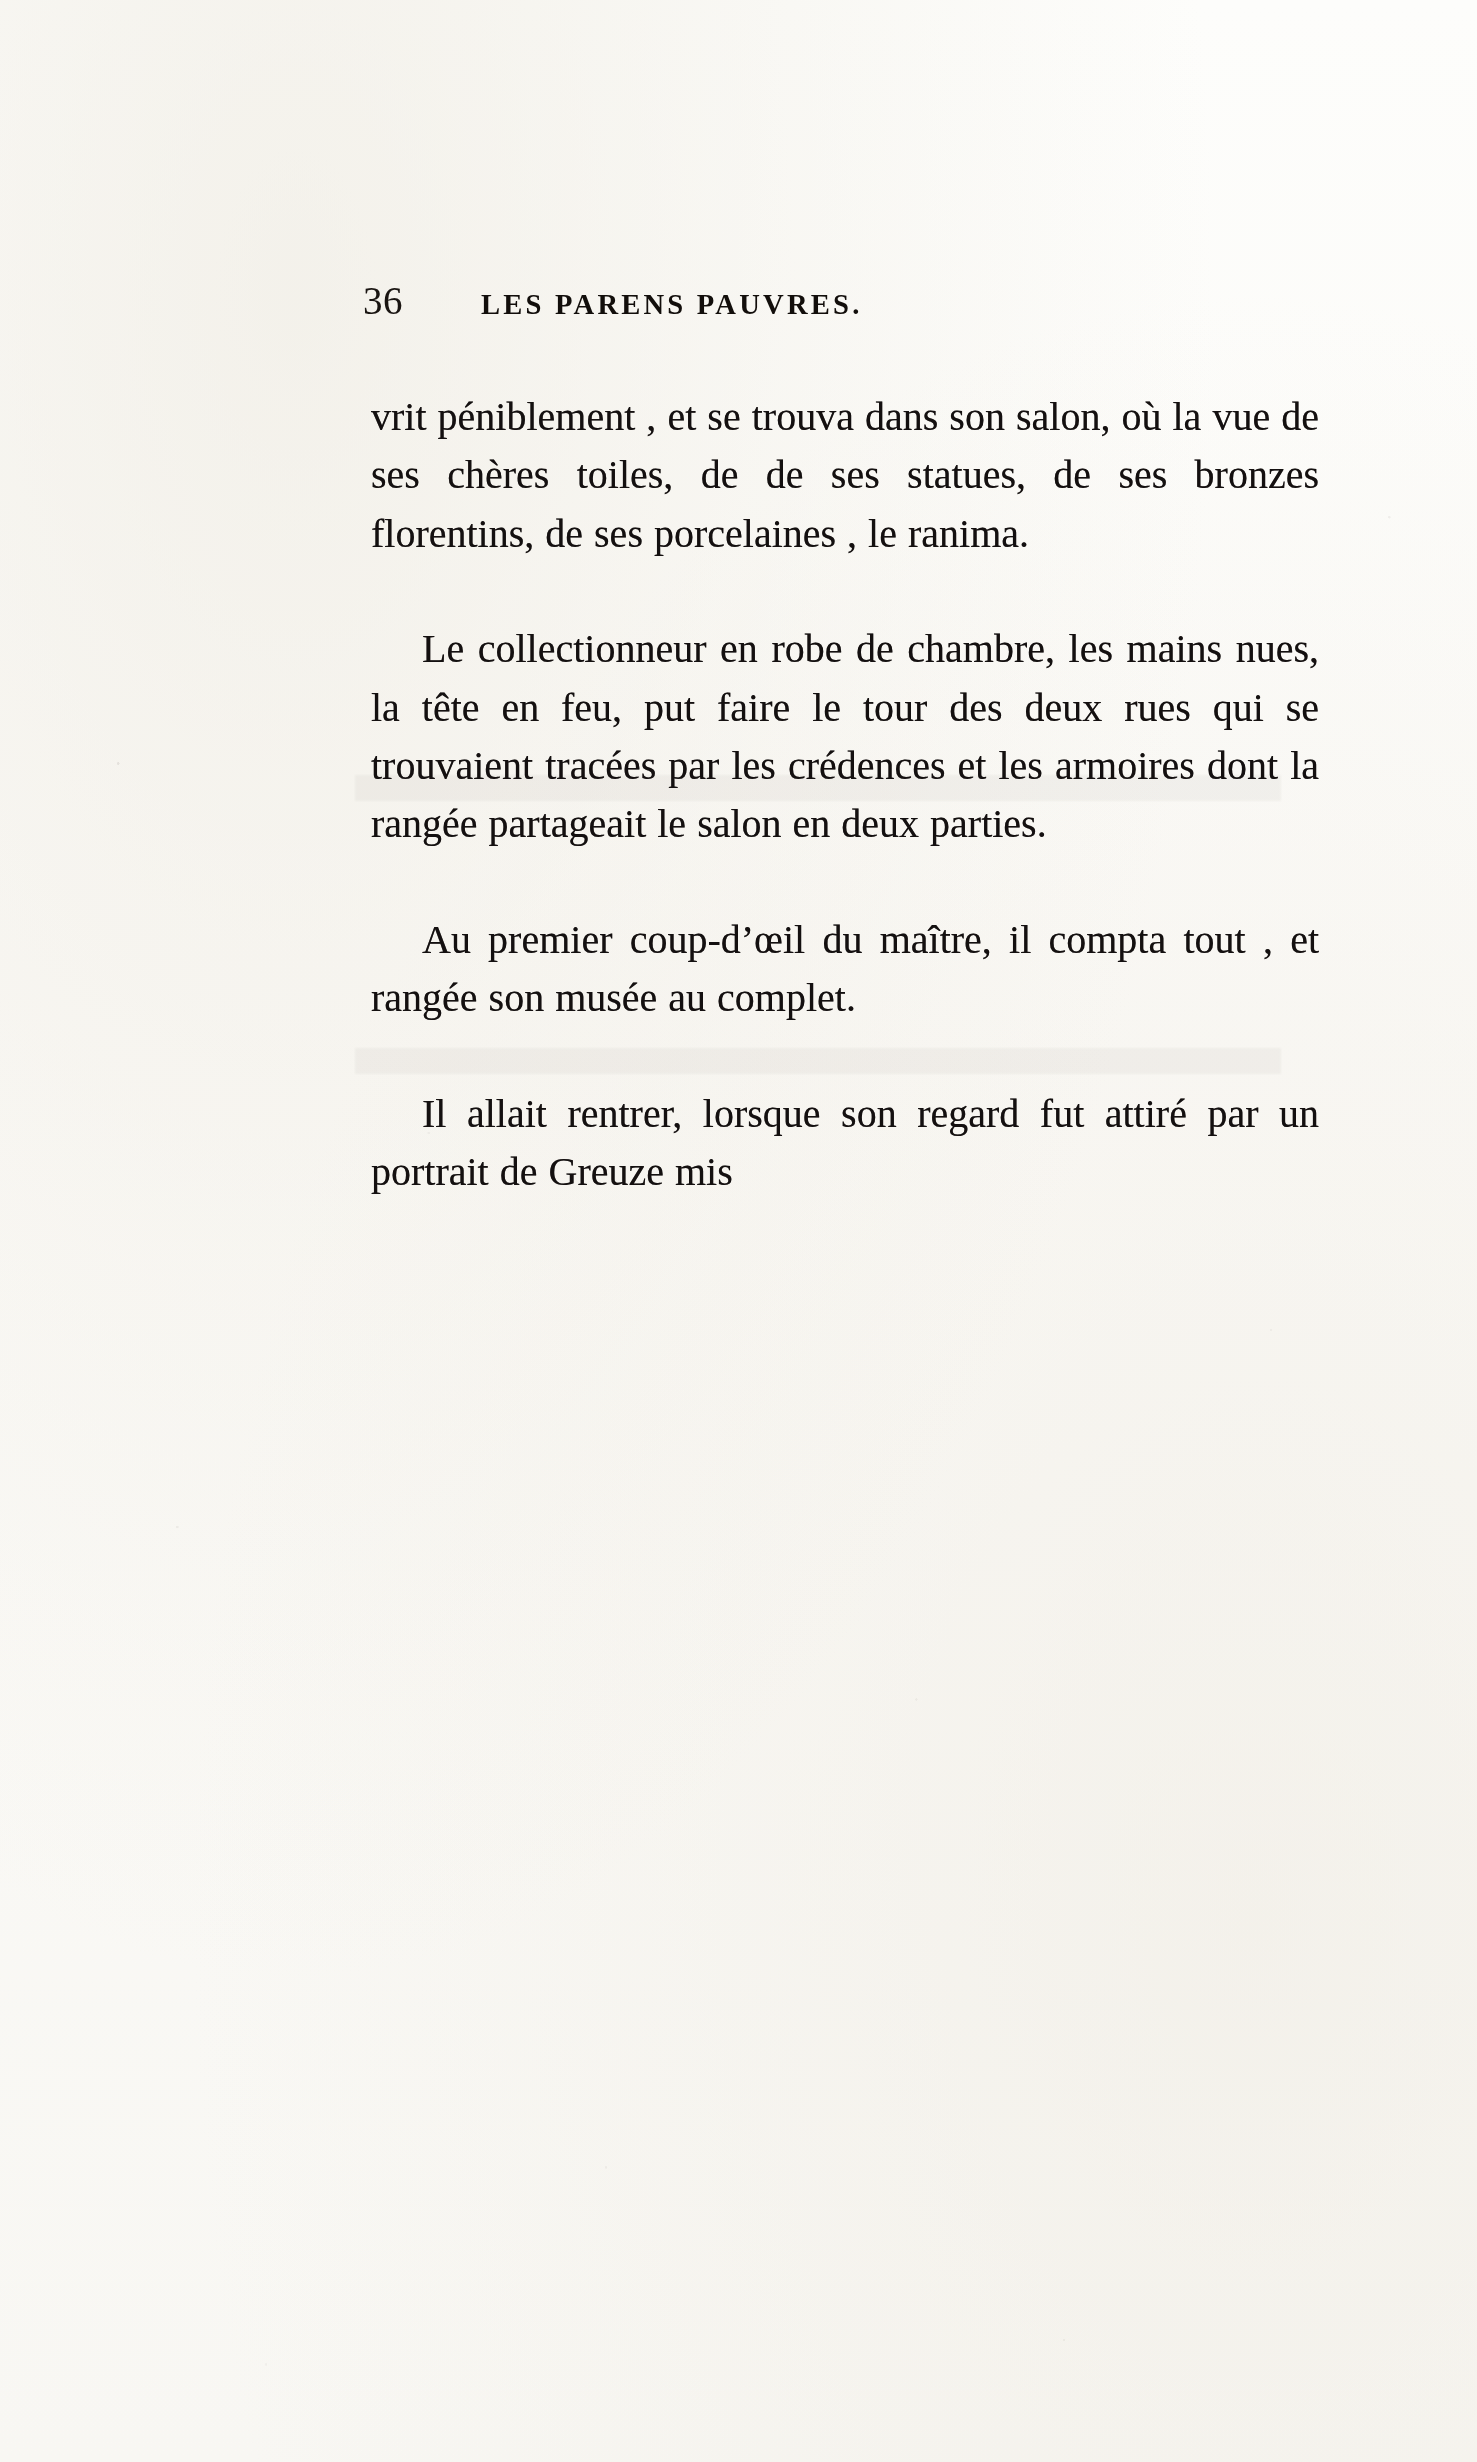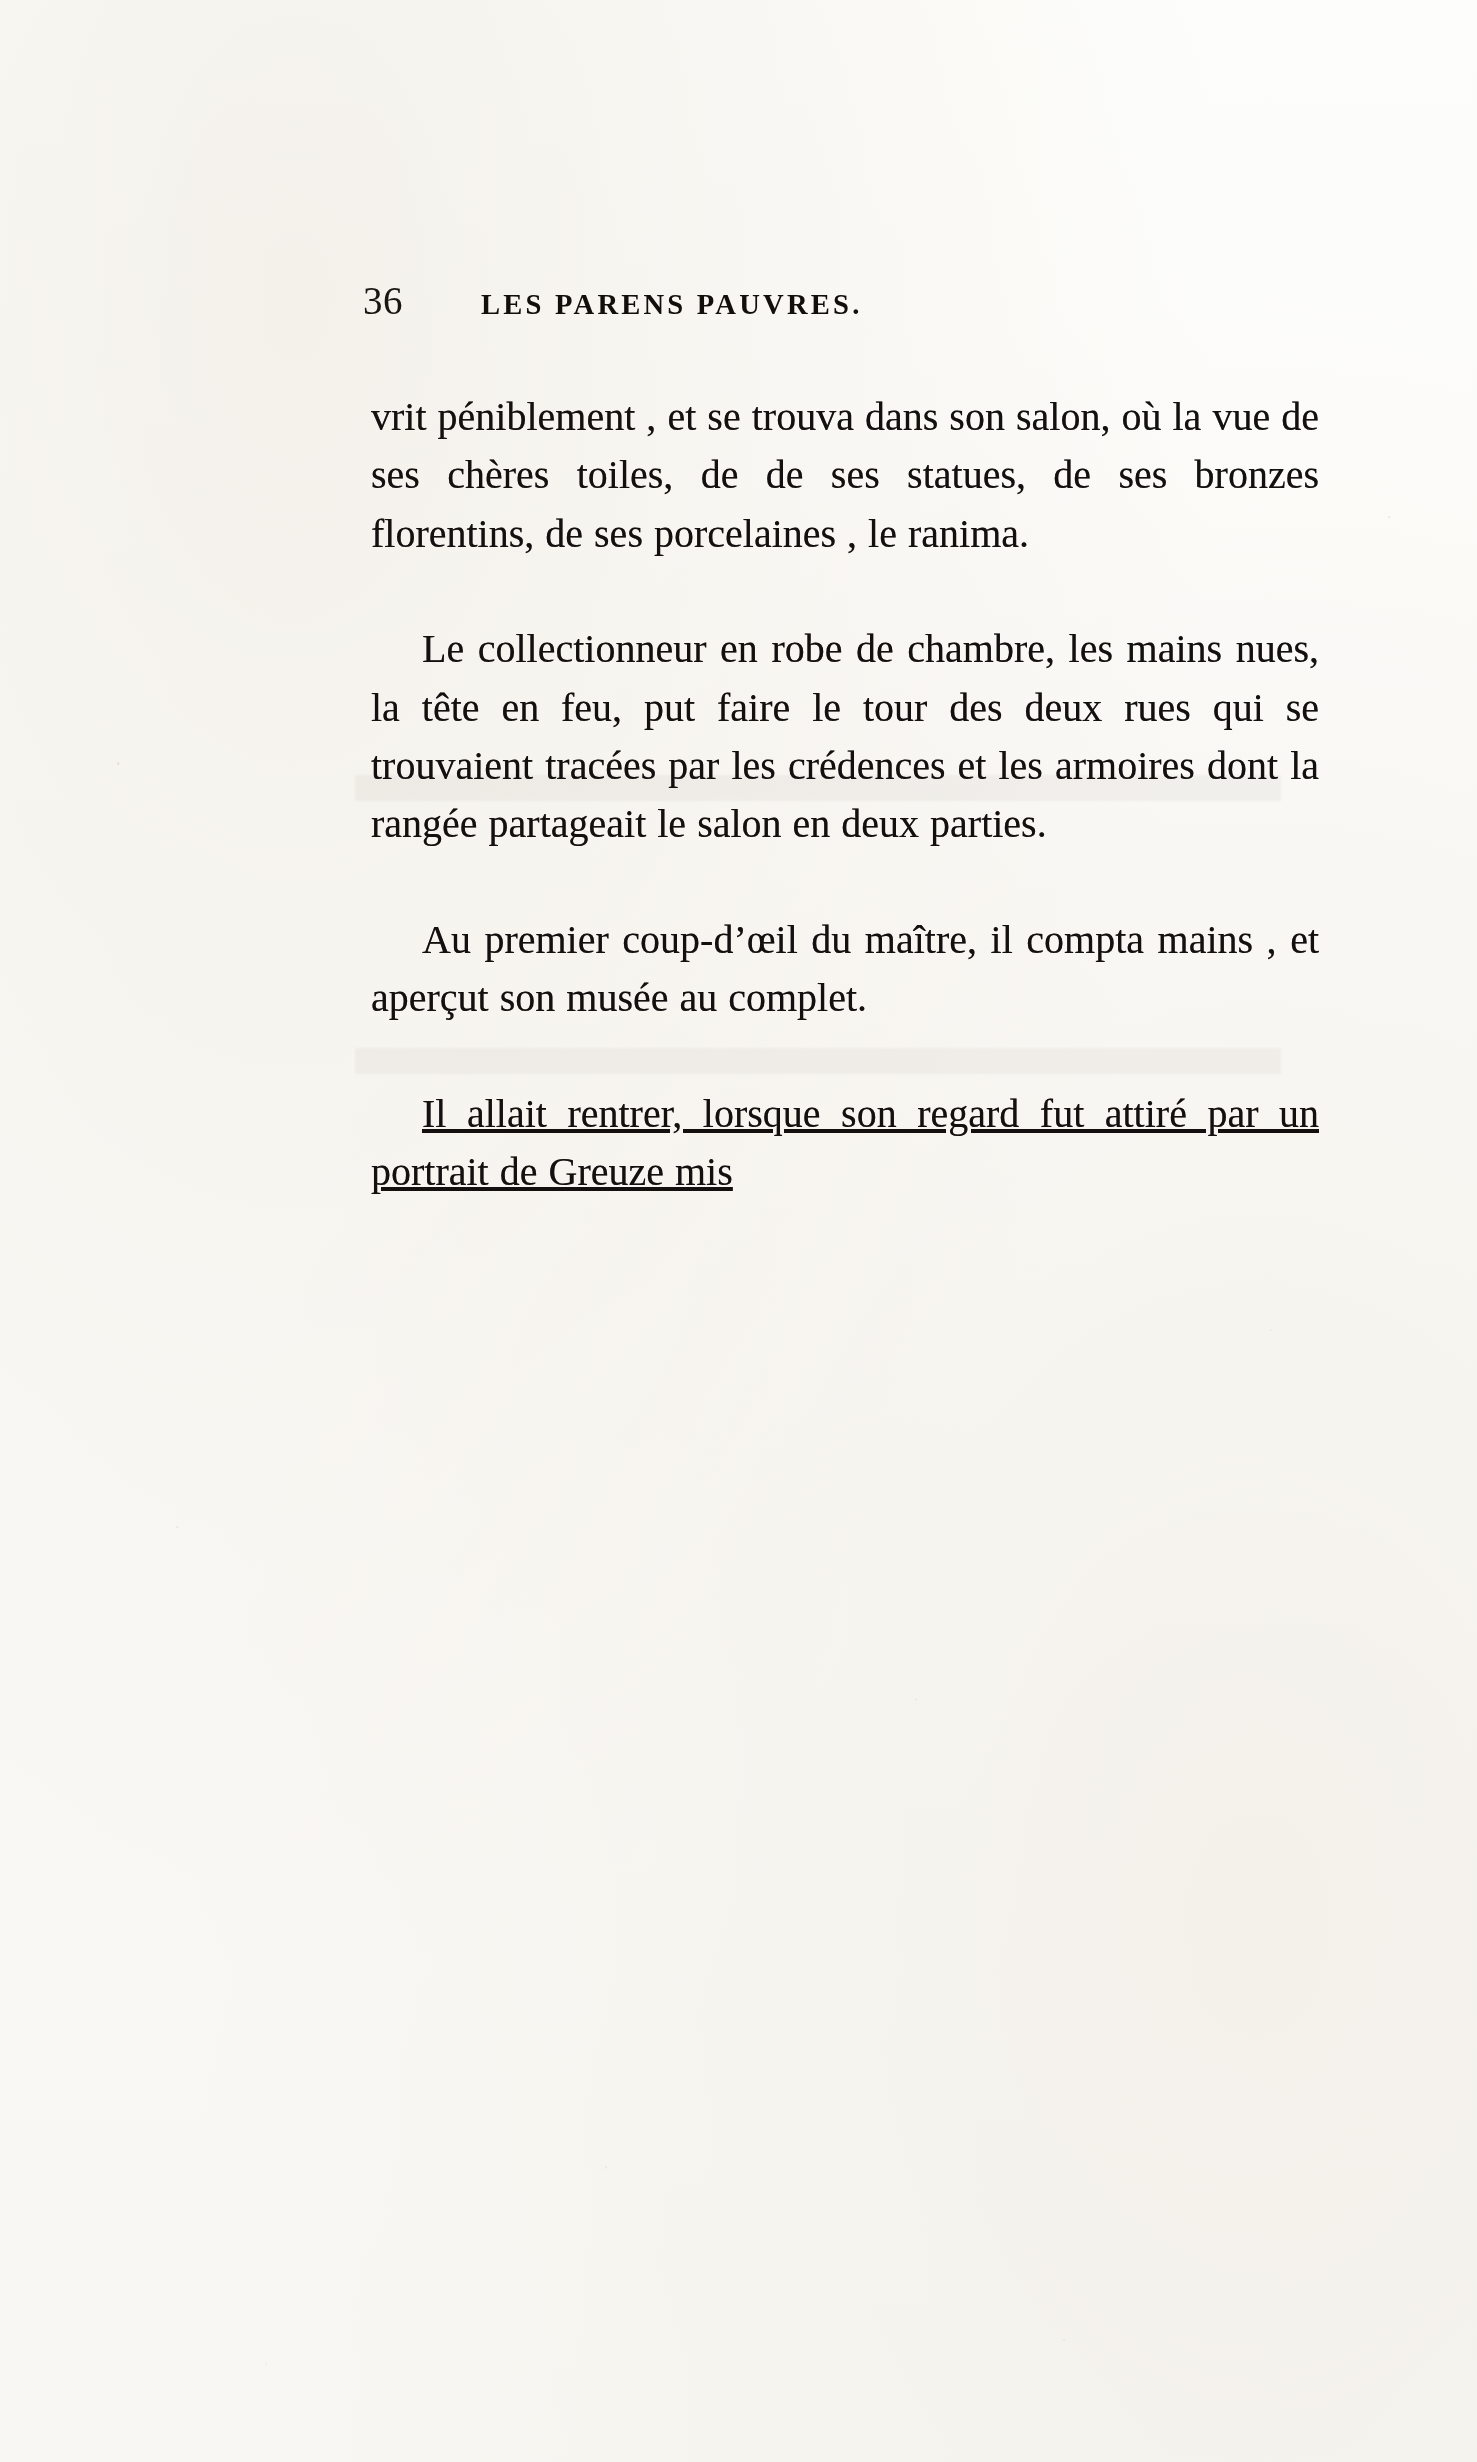--- a/index.html
+++ b/index.html
@@ -93,21 +93,21 @@
 
   p {
     margin: 0 0 57px 8px;
     font-size: 40px;
     line-height: 1.46;
     text-align: justify;
     text-justify: inter-word;
     color: #141010;
     word-spacing: 1px;
   }
-  p:last-child { margin-bottom: 0; text-decoration: underline; }
+  p:last-child { margin-bottom: 0; }
 
   p.indent { text-indent: 51px; }
   p.cont { text-indent: 0; }
 
   
   .text-block p {
     text-shadow: 0 0 0.3px rgba(20,16,14,0.55);
   }
 </style>
 </head>
@@ -119,17 +119,17 @@
 
 <div class="text-block">
 
   <div class="running-head">
     <span class="folio">36</span>
     <span class="head-title">LES PARENS PAUVRES.</span>
   </div>
 
   <p class="cont">vrit péniblement , et se trouva dans son salon, où la vue de ses chères toiles, de de ses statues, de ses bronzes florentins, de ses porcelaines , le ranima.</p>
   <p class="indent">Le collectionneur en robe de chambre, les mains nues, la tête en feu, put faire le tour des deux rues qui se trouvaient tracées par les crédences et les armoires dont la rangée partageait le salon en deux parties.</p>
-  <p class="indent">Au premier coup-d’œil du maître, il compta mains , et aperçut son musée au complet.</p>
+  <p class="indent">Au premier coup-d’œil du maître, il compta tout , et rangée son musée au complet.</p>
   <p class="indent">Il allait rentrer, lorsque son regard fut attiré par un portrait de Greuze mis</p>
 
 </div>
 
 
 </body></html>

